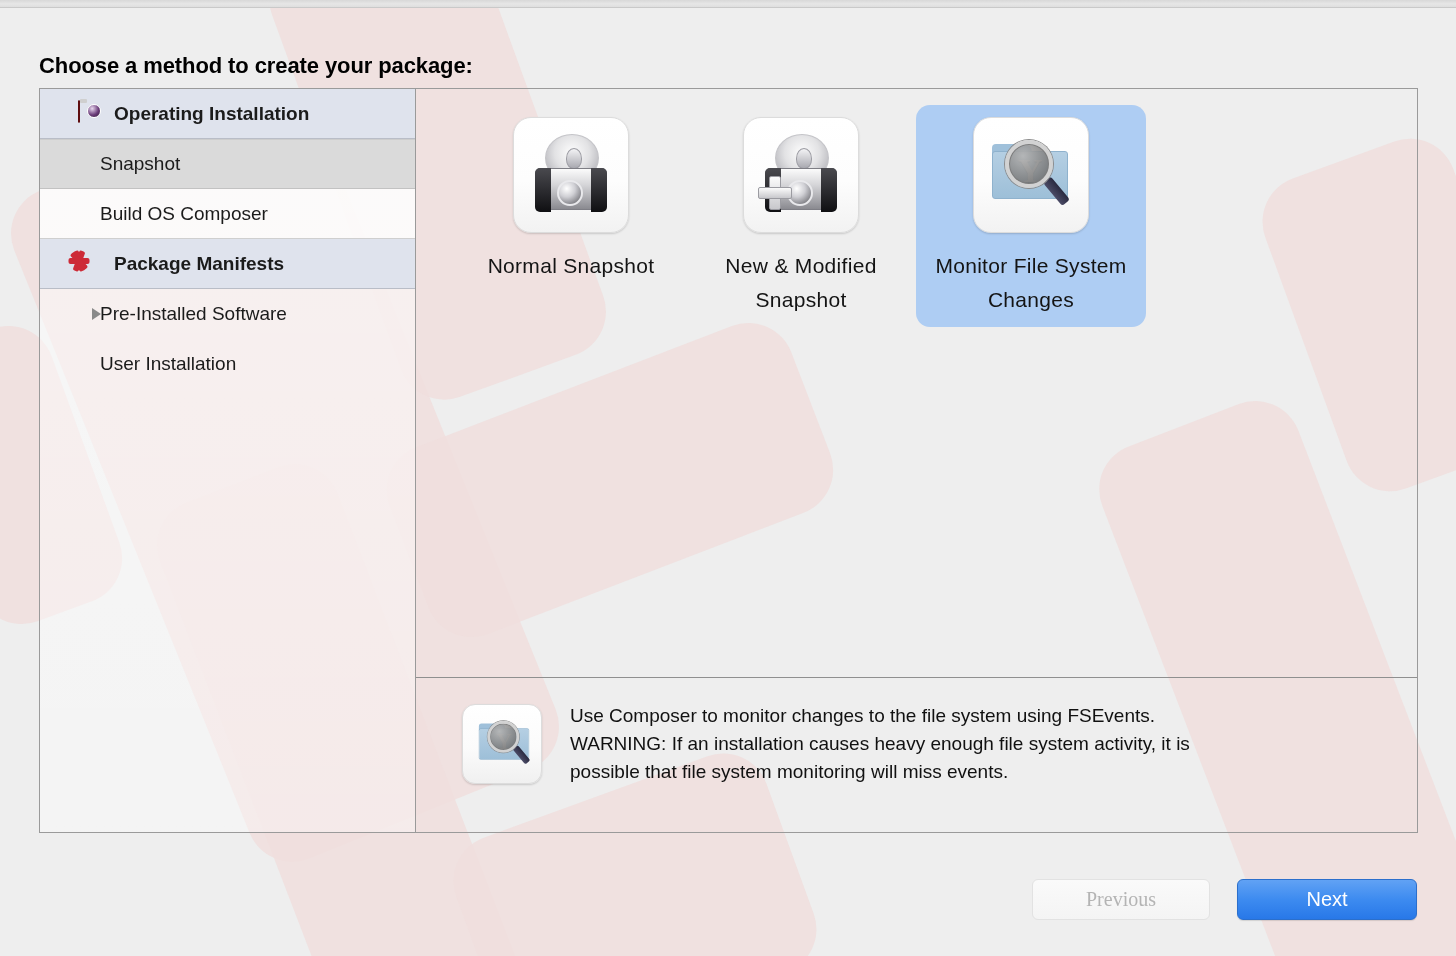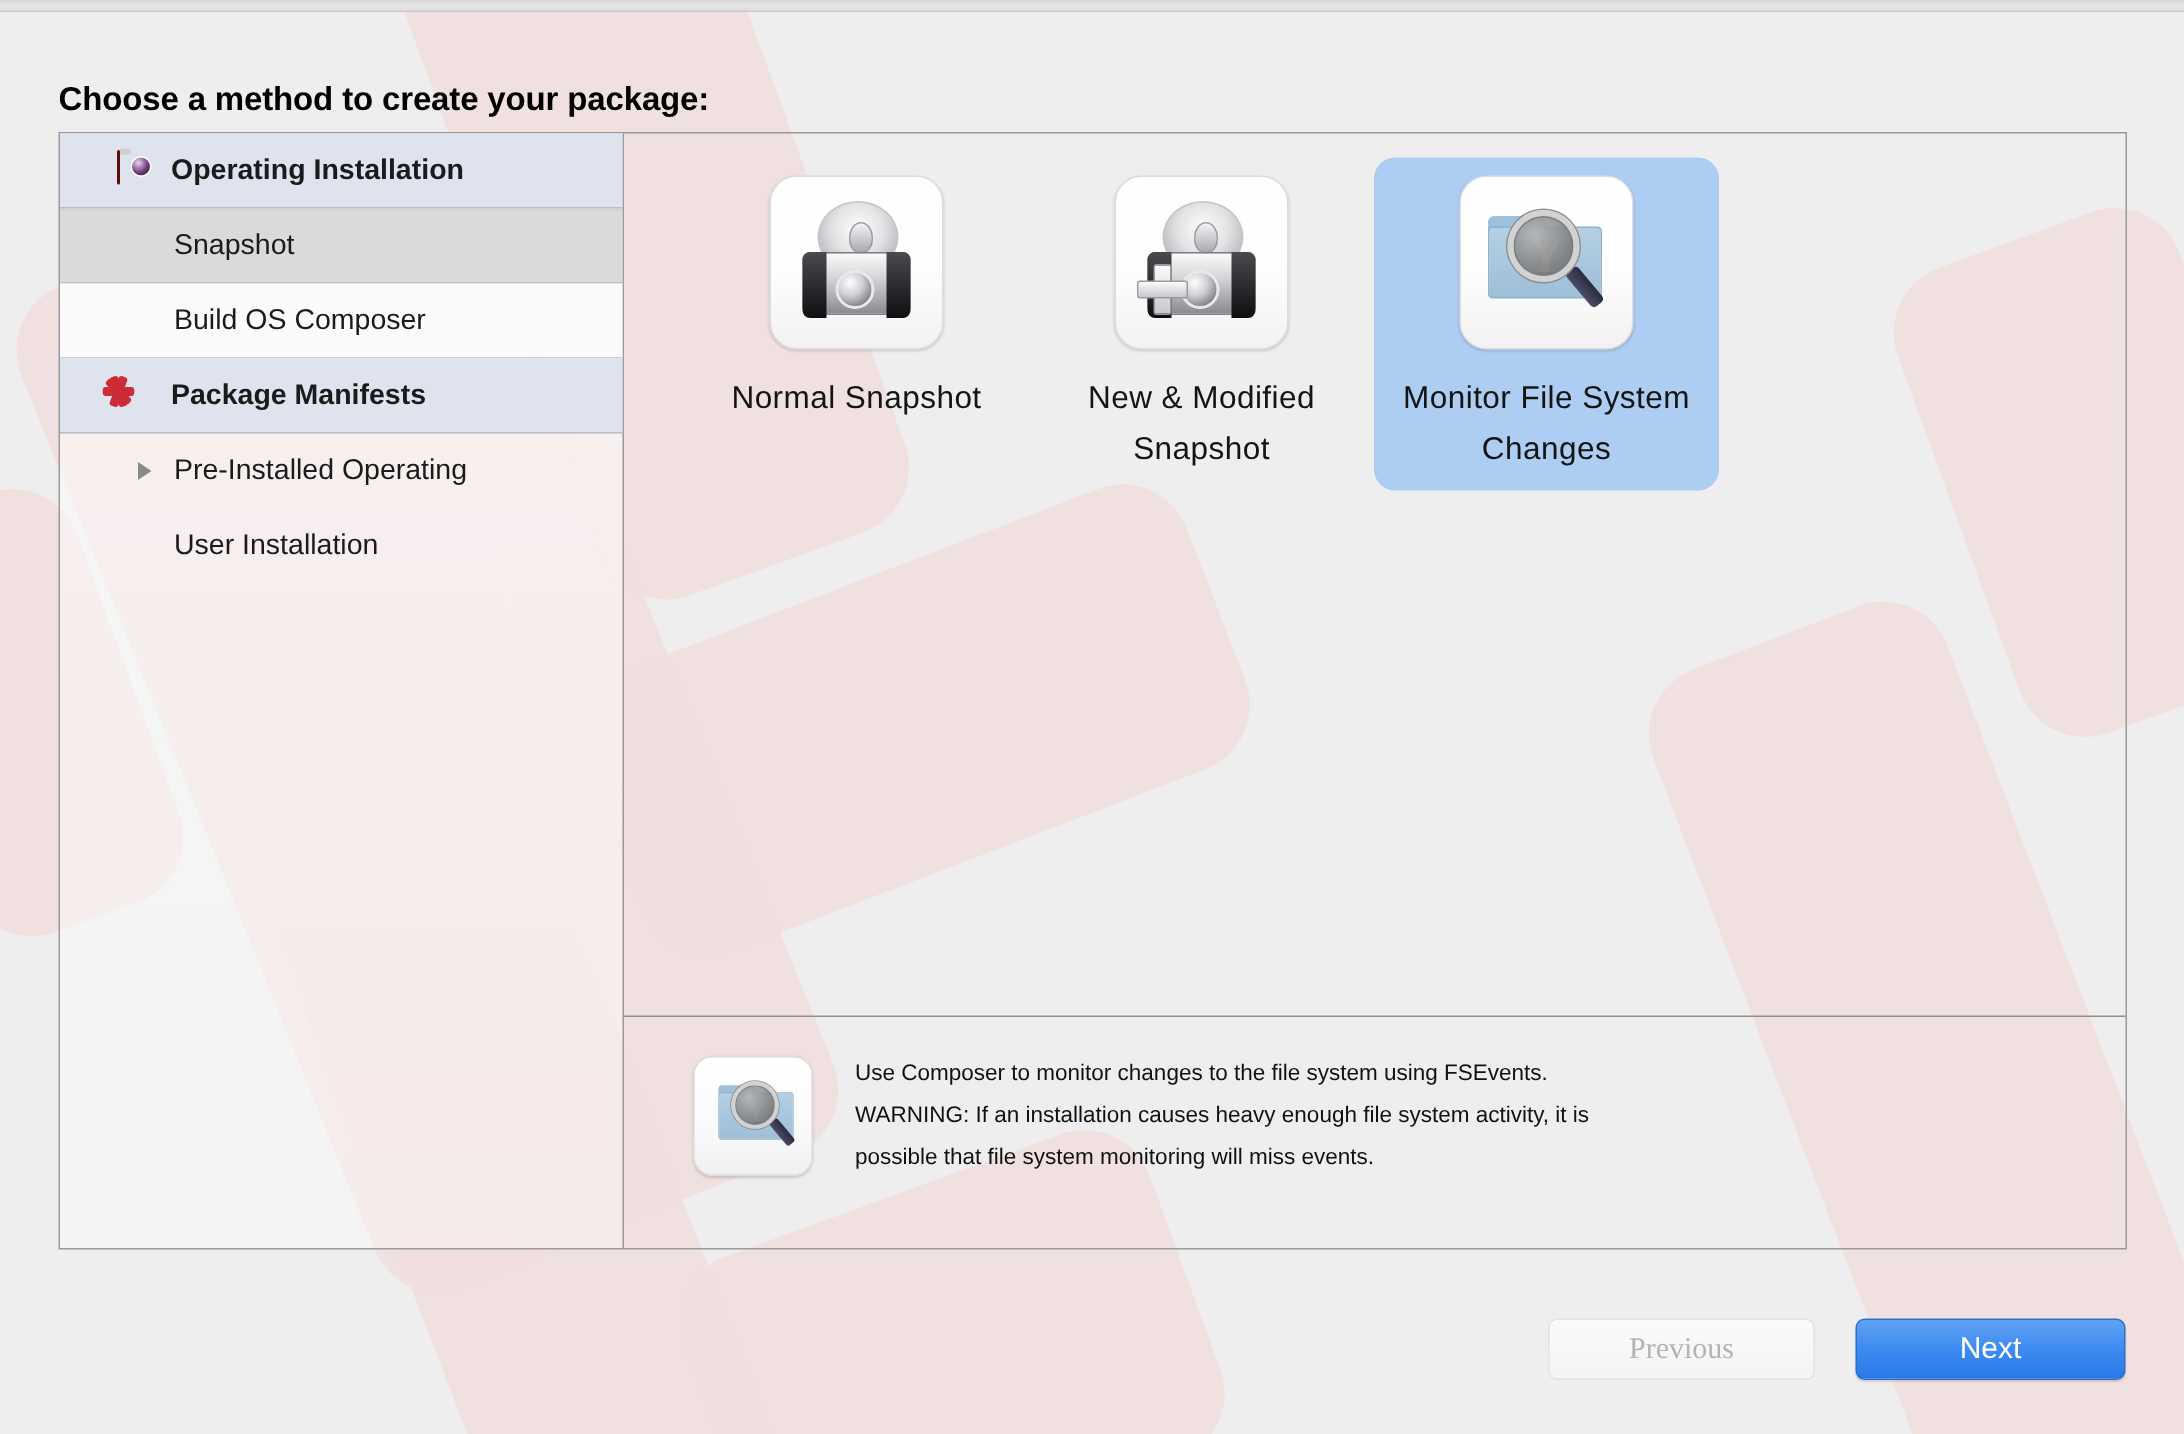--- a/index.html
+++ b/index.html
@@ -92,21 +92,21 @@
     font-weight: bold;
     padding-left: 38px;
   }
   .side-row.group .ico {
     width: 26px; height: 26px;
     margin-right: 10px;
     flex: 0 0 26px;
     display: inline-block;
   }
   .side-row.child {
-    padding-left: 76px;
+    padding-left: 60px;
     font-weight: normal;
   }
   .side-row.child.selected {
     background: #dadada;
     border-bottom: 1px solid #c2c2c2;
     border-top: 1px solid #cdcdcd;
   }
   .side-row.child.plain {
     background: rgba(252,250,250,0.88);
     border-bottom: 1px solid #cfcfcf;
@@ -335,21 +335,21 @@
     width: 80px; height: 80px; flex: 0 0 80px;
     border-radius: 13px;
     background: linear-gradient(to bottom, #ffffff 0%, #fbfbfb 55%, #f0f0f0 100%);
     border: 1px solid #dcdcdc;
     box-shadow: 0 1px 2px rgba(0,0,0,0.16);
     display: flex; align-items: center; justify-content: center;
     margin-top: 4px;
   }
   #desc .tile-small .art-fs { transform: scale(0.66); }
   #desc .text {
-    font-size: 15px;
+    font-size: 19px;
     line-height: 28px;
     color: #111111;
     padding-top: 2px;
   }
 
   
   .btn {
     position: absolute;
     border-radius: 6px;
     font-size: 20px;
@@ -420,21 +420,21 @@
 
     <div class="side-row group">
       <span class="ico">
         <span class="ico-star"><span></span><span></span><span></span><span></span></span>
       </span>
       <span>Package Manifests</span>
     </div>
 
     <div class="side-row child transparent">
       <span class="disclosure"></span>
-      <span>Pre-Installed Operating</span>
+      <span>Pre-Installed Software</span>
     </div>
 
     <div class="side-row child transparent">
       <span>User Installation</span>
     </div>
 
     <div id="sidebar-filler"></div>
   </div>
 
   <div id="right-area">

